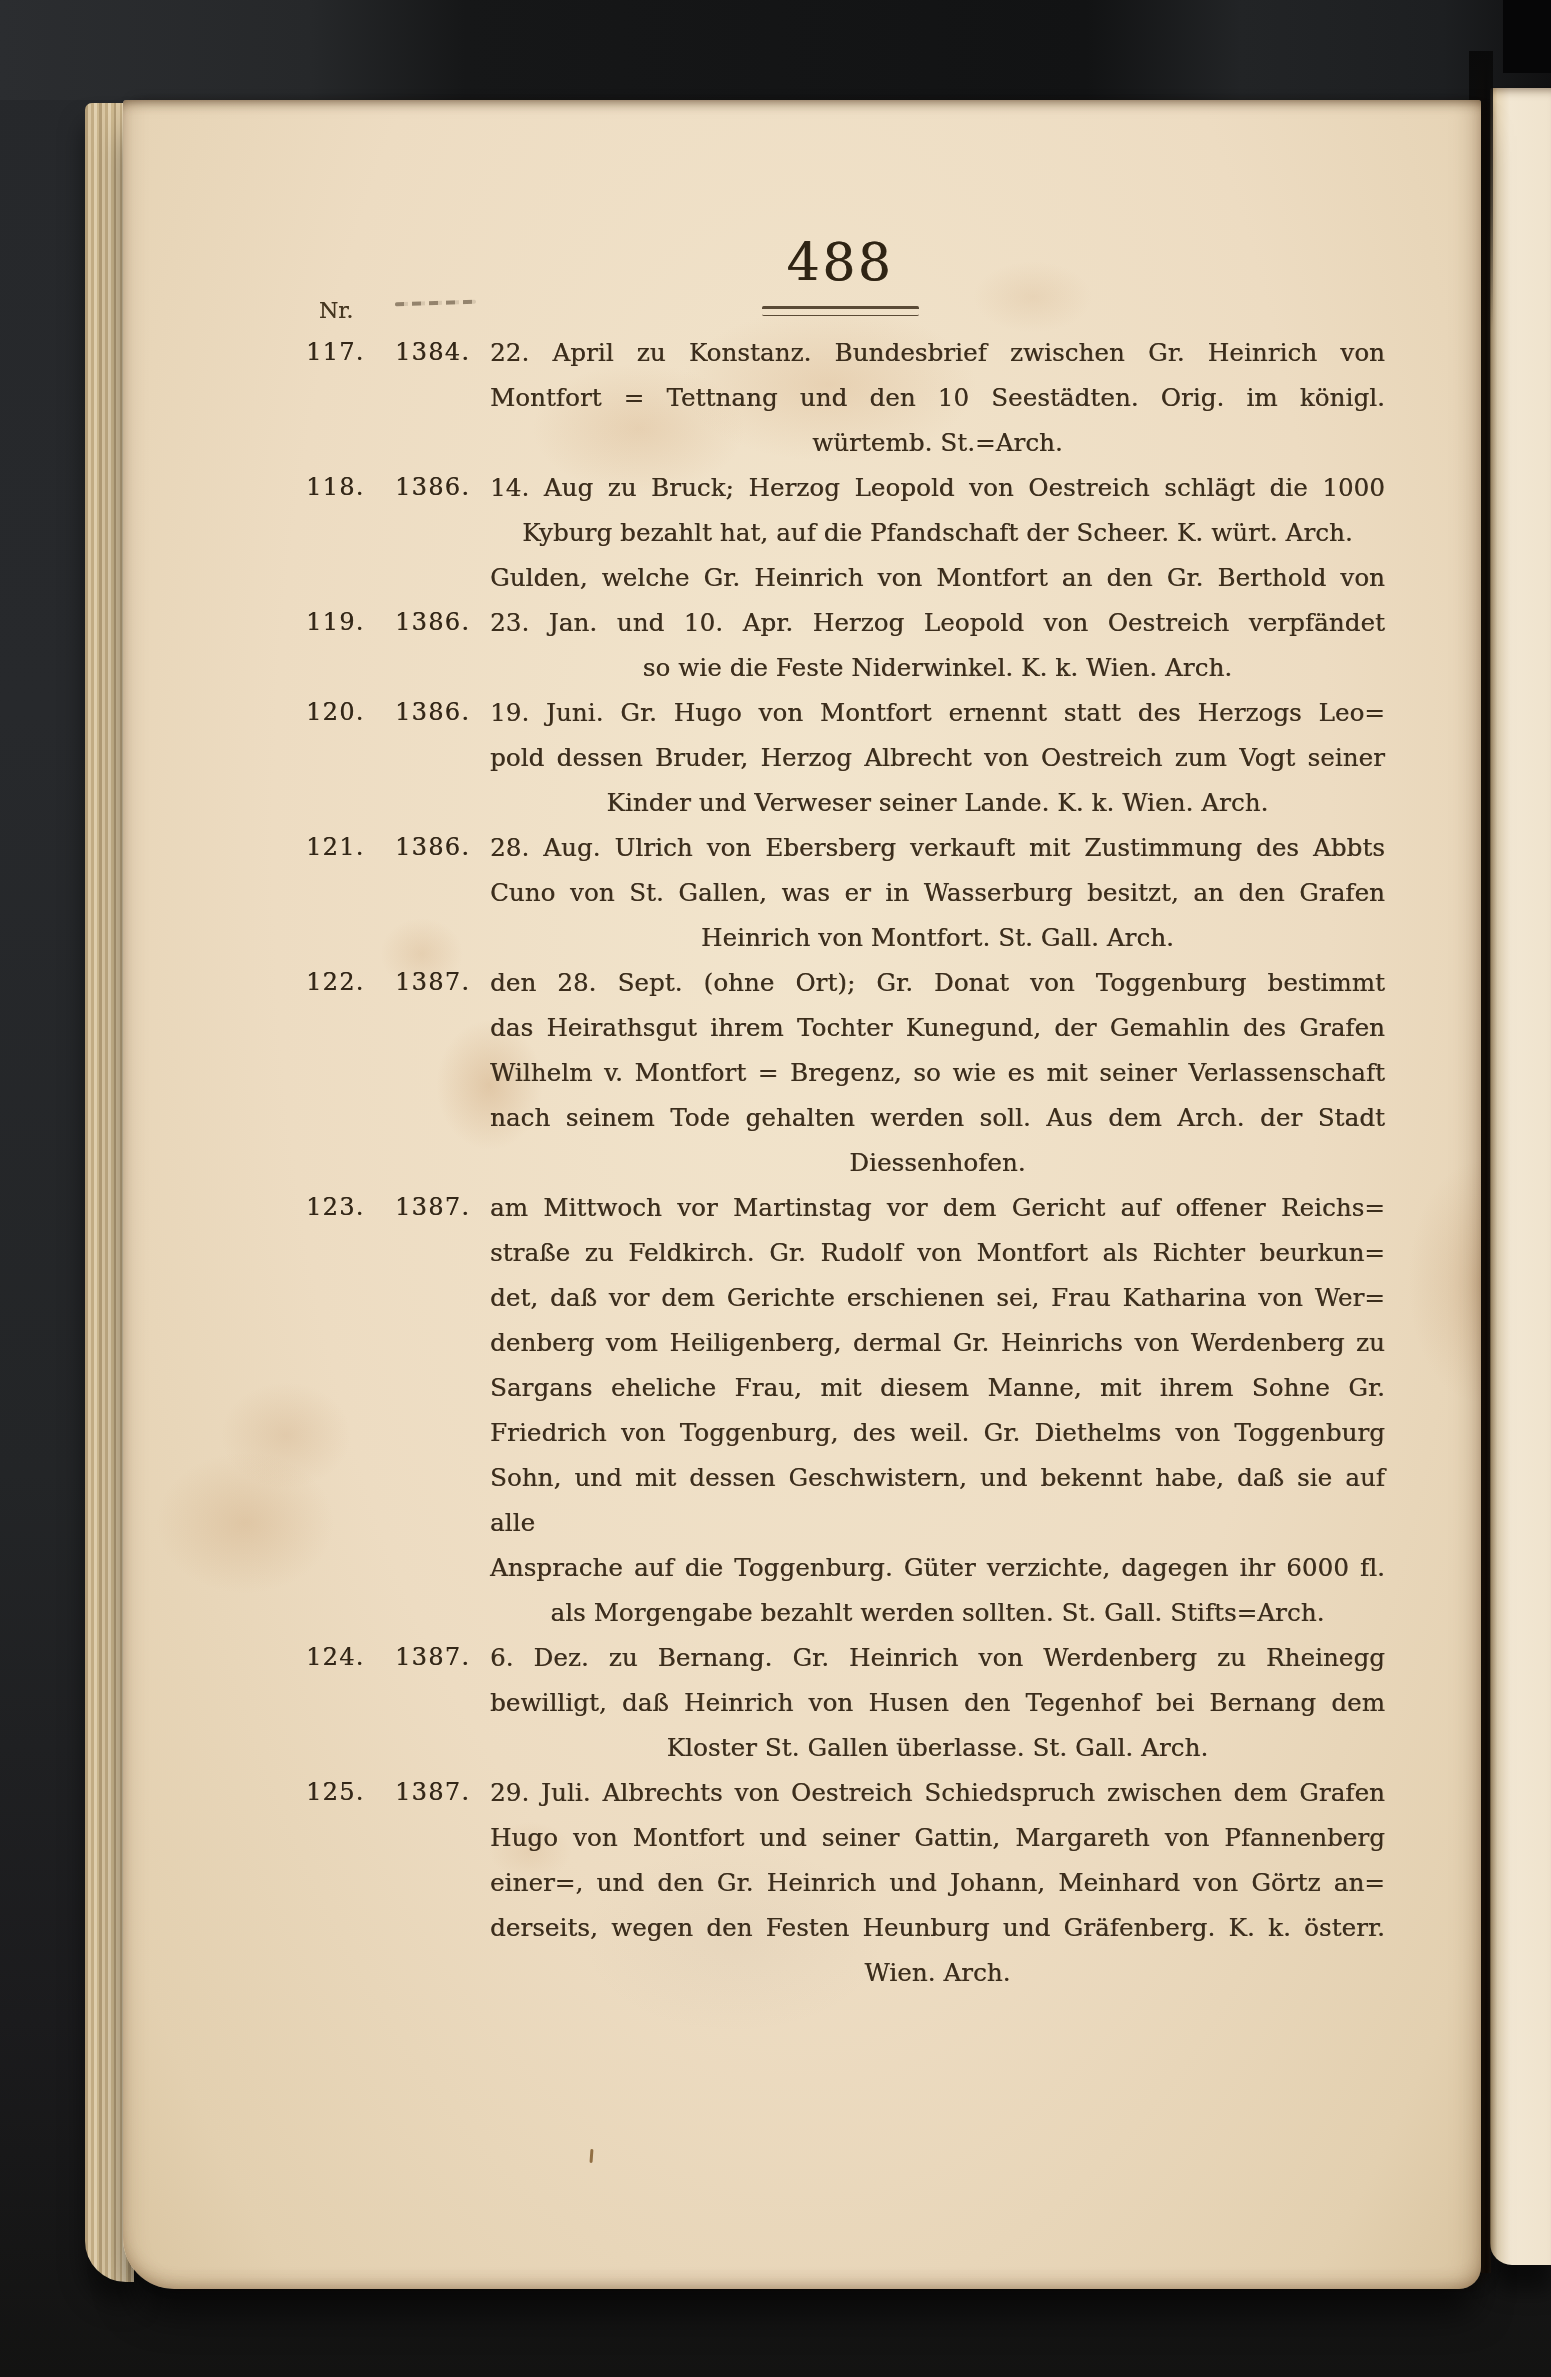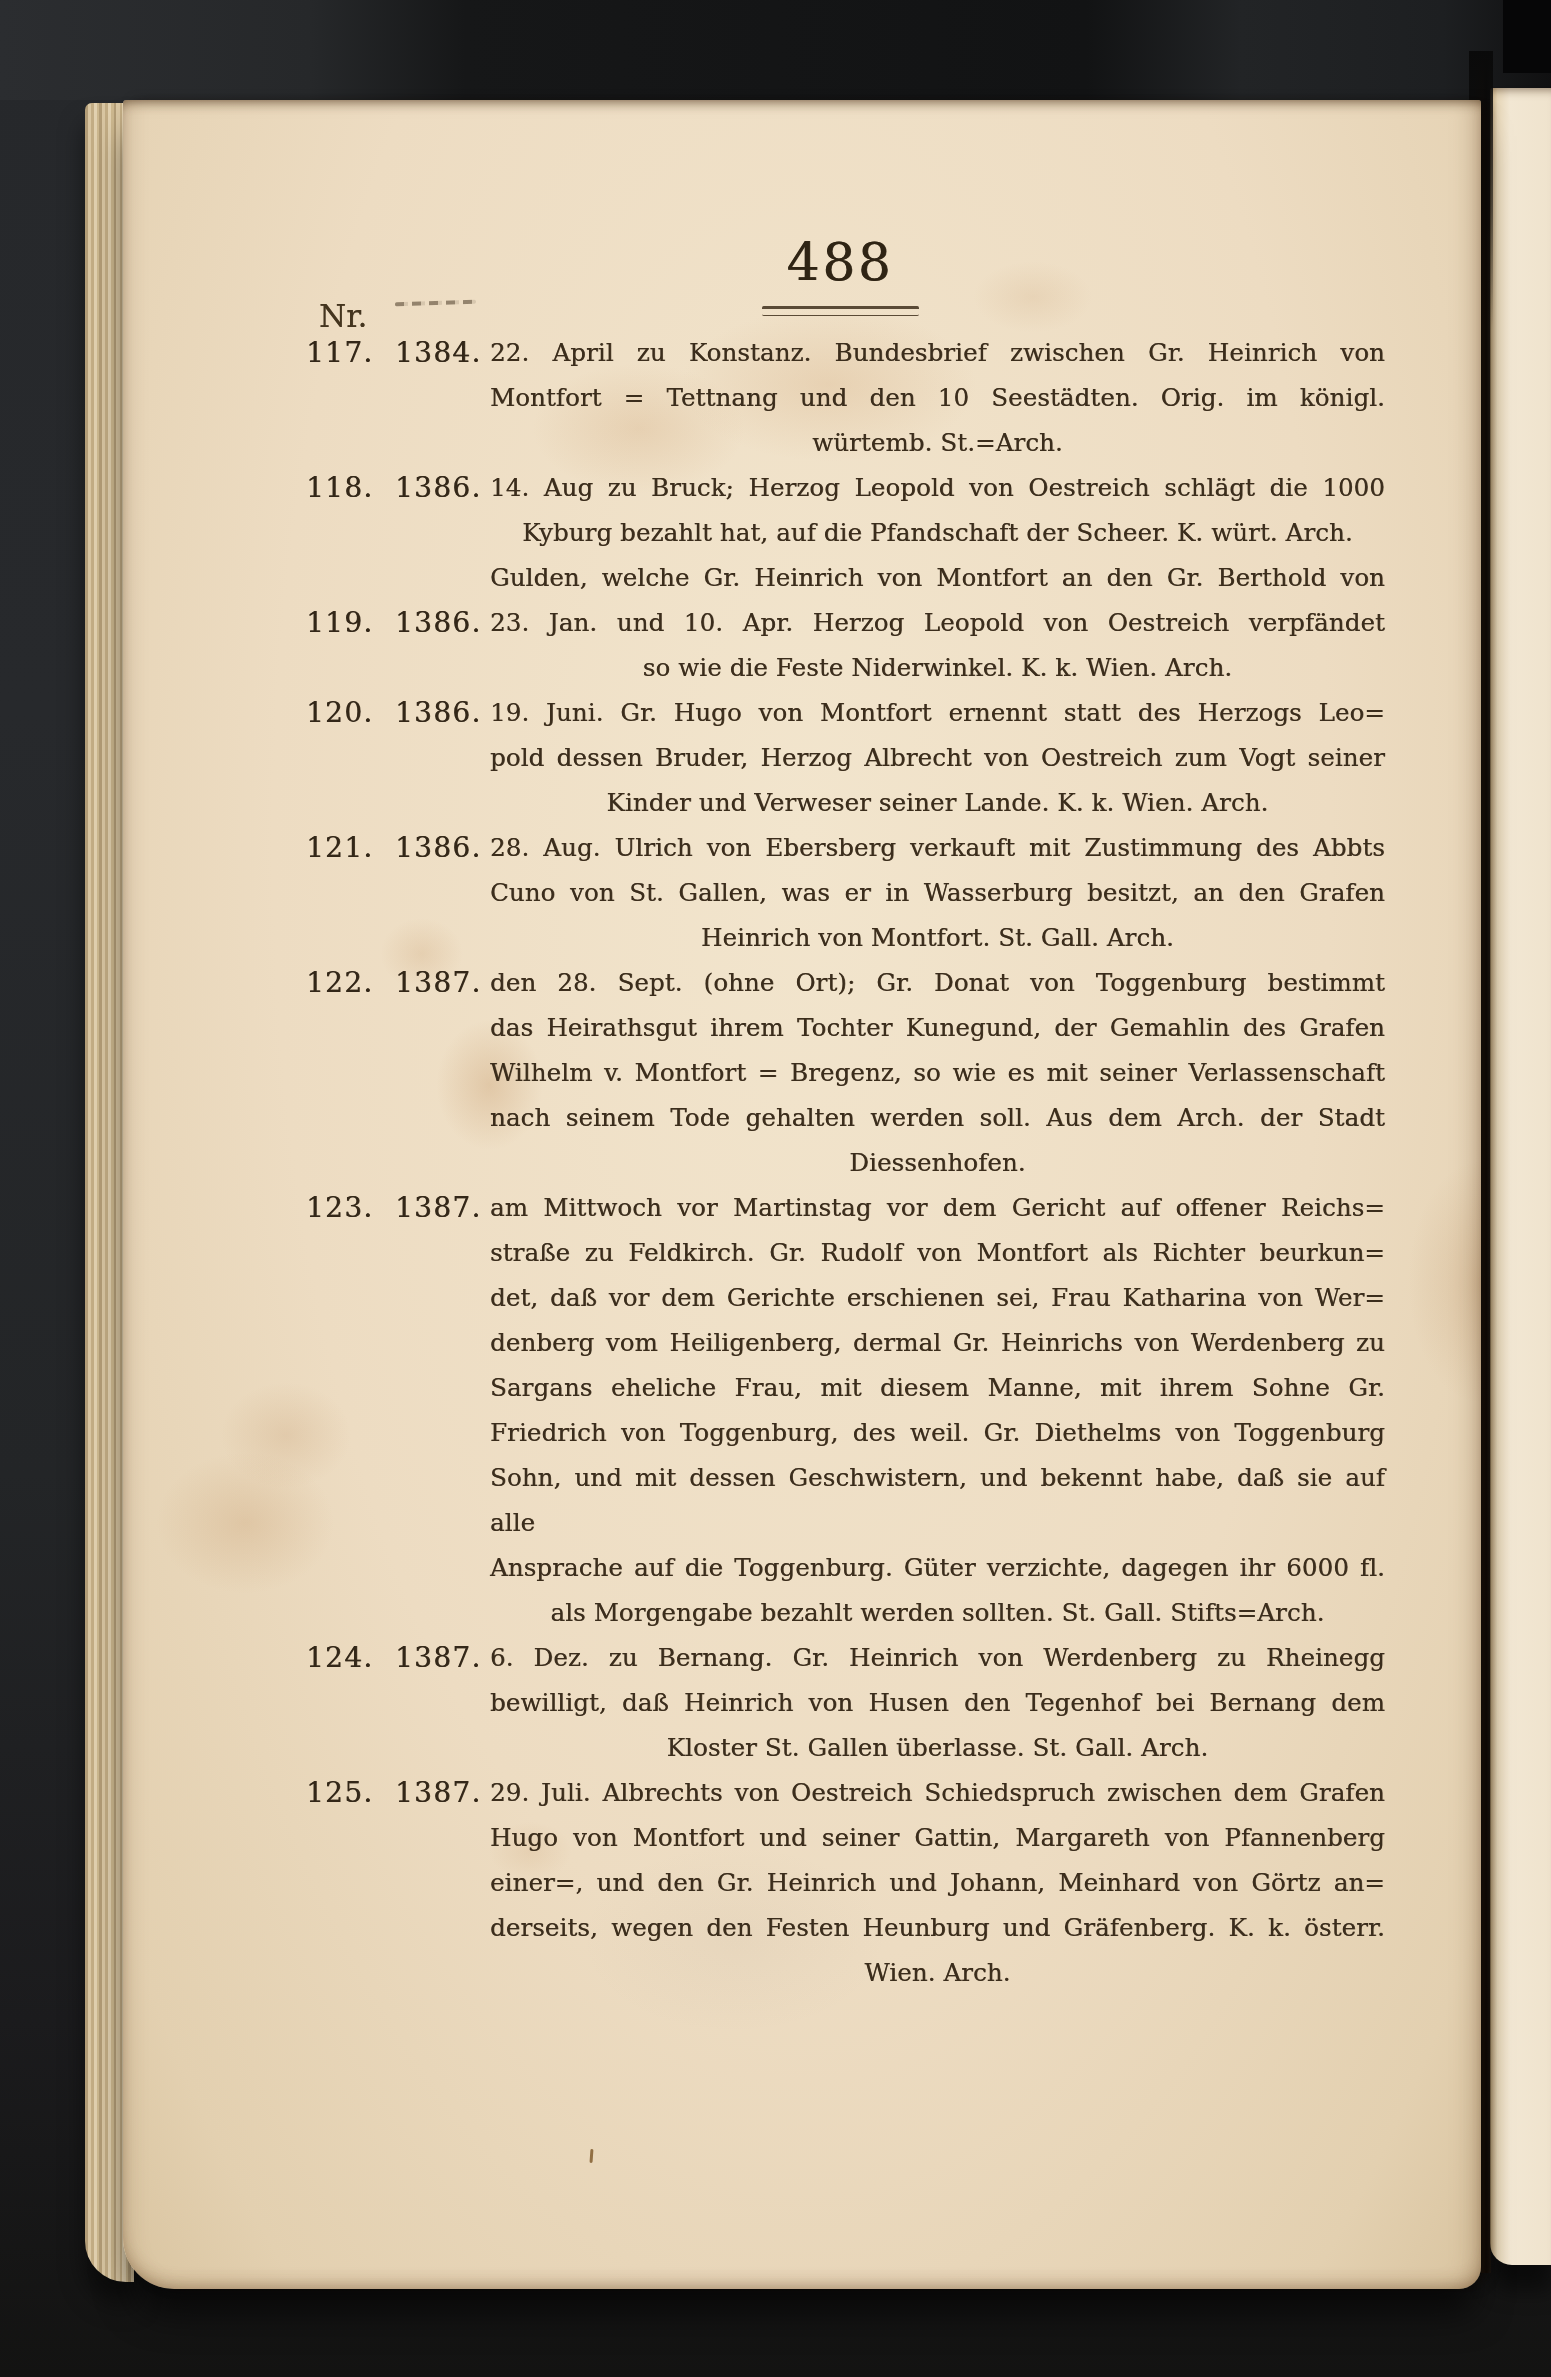--- a/index.html
+++ b/index.html
@@ -70,42 +70,42 @@
     font-size:52px; letter-spacing:2.5px; color:#2f2414;
     text-shadow:0.5px 0 0 rgba(47,36,20,.8);
     margin-top:28px;
   }
   .pg-rule {
     margin:13.5px auto 0; width:157px; height:10px;
     border-top:3.4px solid #41311d; border-bottom:1.7px solid #41311d; border-radius:1.7px;
     opacity:.85;
   }
   .nr-label {
-    position:absolute; left:196px; top:198px; font-size:31px; color:#44351f;
+    position:absolute; left:196px; top:198px; font-size:22px; color:#44351f;
     text-shadow:0.3px 0 0 rgba(68,53,31,.7);
   }
   .smudge {
     position:absolute; left:272px; top:201px; width:81px; height:4.2px; opacity:.55;
     background:repeating-linear-gradient(90deg,#4a3a26 0 9.3px, rgba(74,58,38,.25) 9.3px 12.7px, transparent 12.7px 17px);
     transform:rotate(-2deg); border-radius:1.7px;
   }
   .fleck {
     position:absolute; left:467px; top:2049px; width:3.4px; height:13.5px;
     background:#7a5526; border-radius:1.7px; opacity:.8; transform:rotate(4deg);
   }
 
   .entries {
     position:absolute; left:183px; top:230px; width:1079px;
     font-size:24.5px; line-height:45px;
     text-shadow:0.4px 0 0 rgba(59,45,28,.72);
     letter-spacing:0.1px;
   }
   .entry { display:grid; grid-template-columns:89px 95px 1fr; }
   .entry-no, .entry-year {
-    font-size:28px; color:#332718; letter-spacing:1.3px;
+    font-size:24px; color:#332718; letter-spacing:1.3px;
     text-shadow:0.4px 0 0 rgba(51,39,24,.8);
   }
   .line { text-align:center; }
   .line.j { text-align:justify; text-align-last:justify; }
 </style>
 </head>
 <body>
 
 <div class="scene">
   <div class="top-band"></div>

